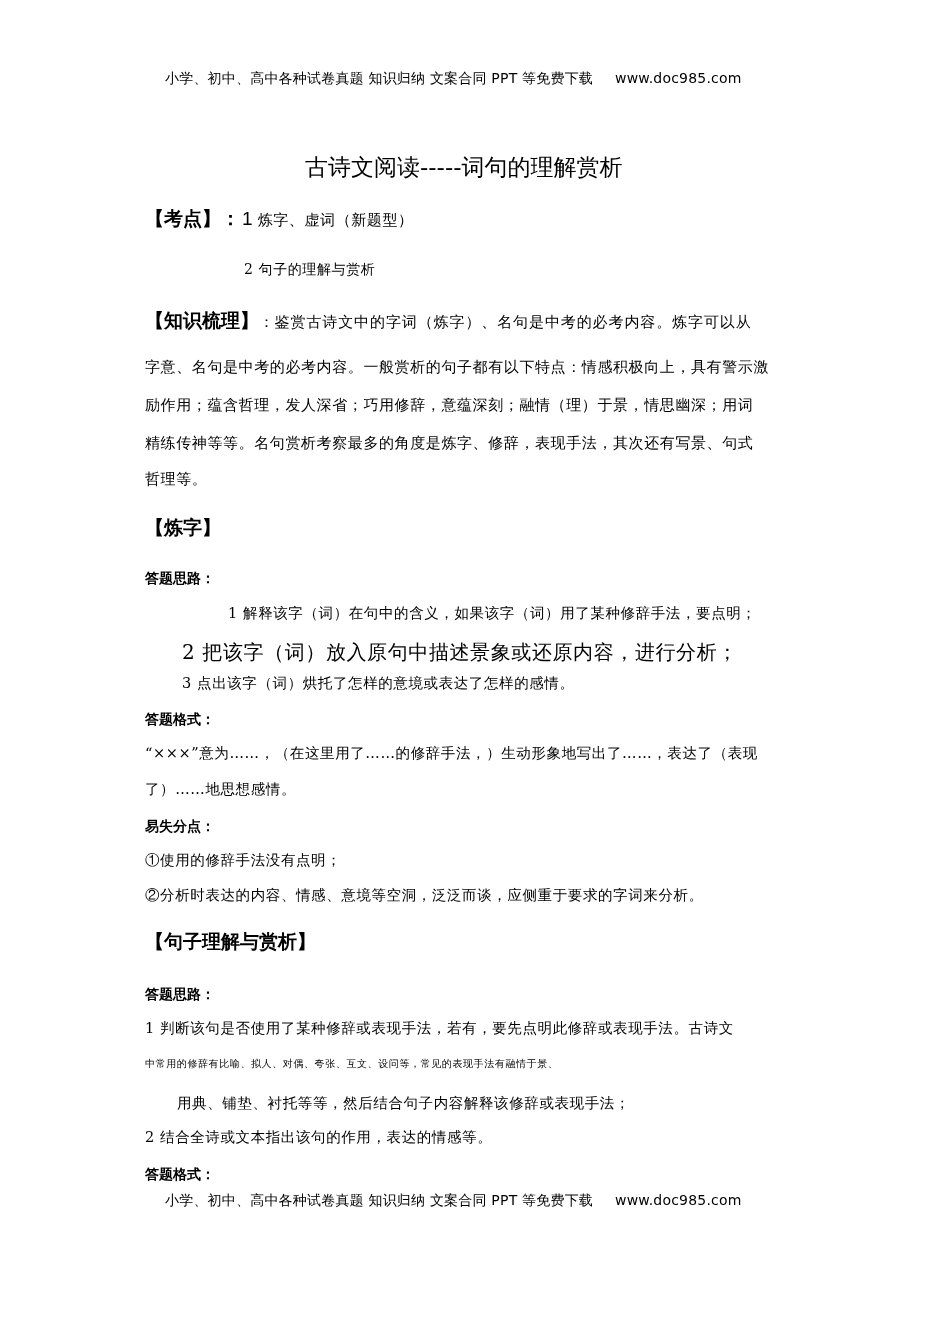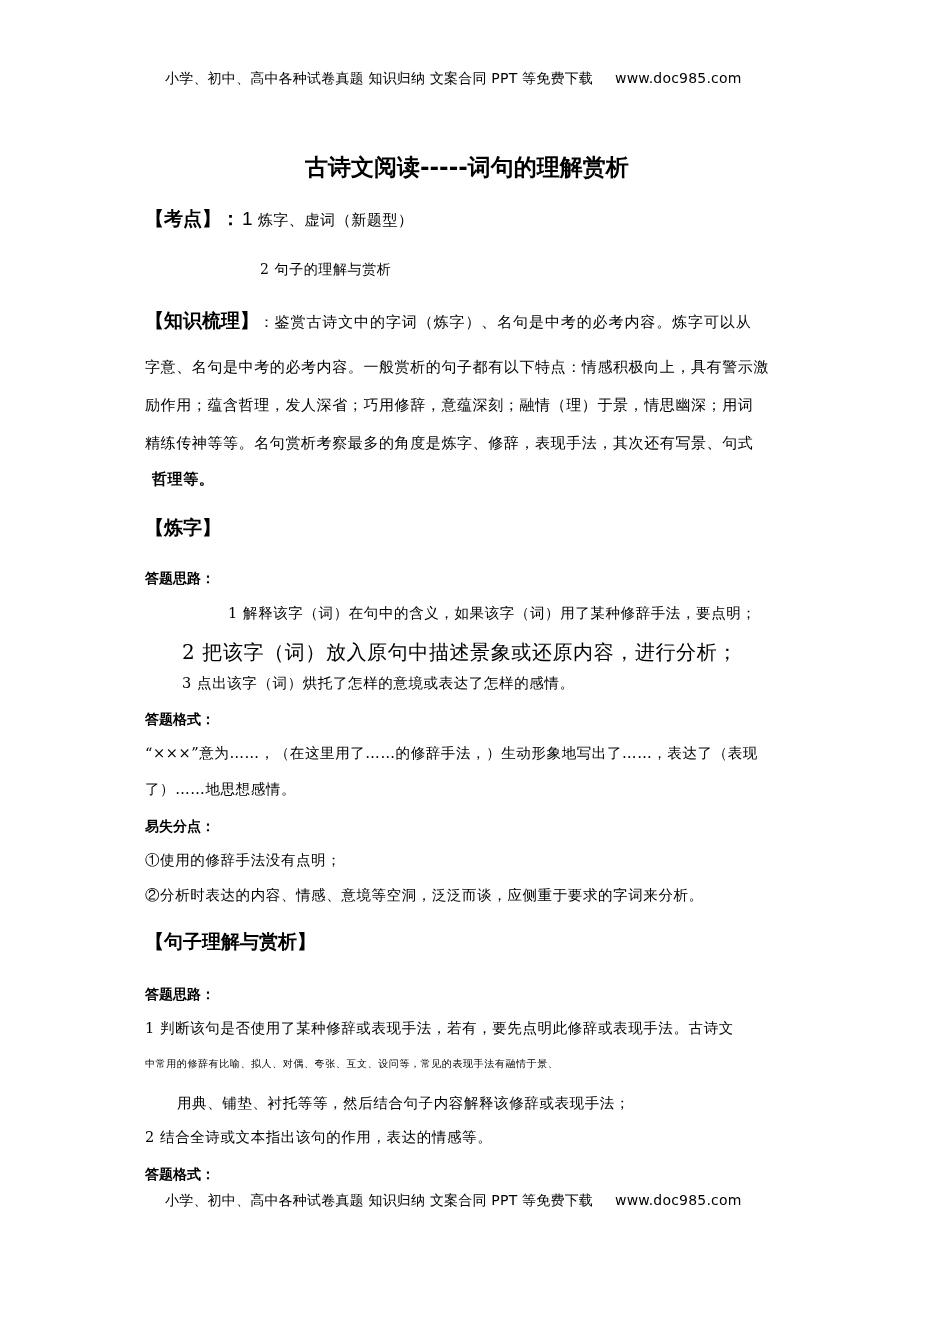--- a/index.html
+++ b/index.html
@@ -22,21 +22,21 @@
     font-family: "DejaVu Sans", "Liberation Sans", sans-serif;
     letter-spacing: 0.2px;
   }
   .header { top: 70px; }
   .footer { top: 1192px; }
   .site { margin-left: 22px; }
   .title {
     left: 305px;
     top: 152px;
     font-size: 23px;
-    font-weight: bold;
+    font-weight: normal;
     font-family: "DejaVu Sans", "Liberation Sans", sans-serif;
   }
   .bracket-head {
     font-size: 19px;
     font-weight: bold;
     font-family: "DejaVu Sans", "Liberation Sans", sans-serif;
   }
   .body-text {
     font-size: 15px;
     letter-spacing: 0.6px;
@@ -54,29 +54,29 @@
 <div class="abs header">
   <span>小学、初中、高中各种试卷真题  知识归纳  文案合同  PPT 等免费下载</span><span class="site">www.doc985.com</span>
 </div>
 
 <div class="abs title">古诗文阅读-----词句的理解赏析</div>
 
 <div class="abs" style="left:145px; top:206px;">
   <span class="bracket-head">【考点】：</span><span class="num" style="font-size:19px; margin-left:2px;">1</span>
   <span class="body-text">炼字、虚词（新题型）</span>
 </div>
-<div class="abs body-text" style="left:244px; top:261px; font-size:14px;margin-left:16px;">2 句子的理解与赏析</div>
+<div class="abs body-text" style="left:244px; top:261px; font-size:14px;">2 句子的理解与赏析</div>
 
 <div class="abs" style="left:145px; top:308px;">
   <span class="bracket-head">【知识梳理】</span><span class="body-text">：</span><span class="body-text" style="letter-spacing:0.9px;">鉴赏古诗文中的字词（炼字）、名句是中考的必考内容。炼字可以从</span>
 </div>
 <div class="abs body-text" style="left:145px; top:358px;">字意、名句是中考的必考内容。一般赏析的句子都有以下特点：情感积极向上，具有警示激</div>
 <div class="abs body-text" style="left:145px; top:396px;">励作用；蕴含哲理，发人深省；巧用修辞，意蕴深刻；融情（理）于景，情思幽深；用词</div>
 <div class="abs body-text" style="left:145px; top:434px;">精练传神等等。名句赏析考察最多的角度是炼字、修辞，表现手法，其次还有写景、句式</div>
-<div class="abs body-text" style="left:152px; top:470px;font-weight:bold;">哲理等。</div>
+<div class="abs body-text" style="left:145px; top:470px;">哲理等。</div>
 
 <div class="abs bracket-head" style="left:145px; top:515px;">【炼字】</div>
 <div class="abs label" style="left:145px; top:570px;">答题思路：</div>
 <div class="abs body-text" style="left:228px; top:604px; font-size:14.5px;">1 解释该字（词）在句中的含义，如果该字（词）用了某种修辞手法，要点明；</div>
 <div class="abs body-text" style="left:182px; top:639px; font-size:20px;">2 把该字（词）放入原句中描述景象或还原内容，进行分析；</div>
 <div class="abs body-text" style="left:182px; top:674px; font-size:14.5px;">3 点出该字（词）烘托了怎样的意境或表达了怎样的感情。</div>
 <div class="abs label" style="left:145px; top:711px;">答题格式：</div>
 <div class="abs body-text" style="left:145px; top:744px; font-size:14.5px;">“×××”意为……，（在这里用了……的修辞手法，）生动形象地写出了……，表达了（表现</div>
 <div class="abs body-text" style="left:145px; top:780px; font-size:14.5px;">了）……地思想感情。</div>
 <div class="abs label" style="left:145px; top:818px;">易失分点：</div>

